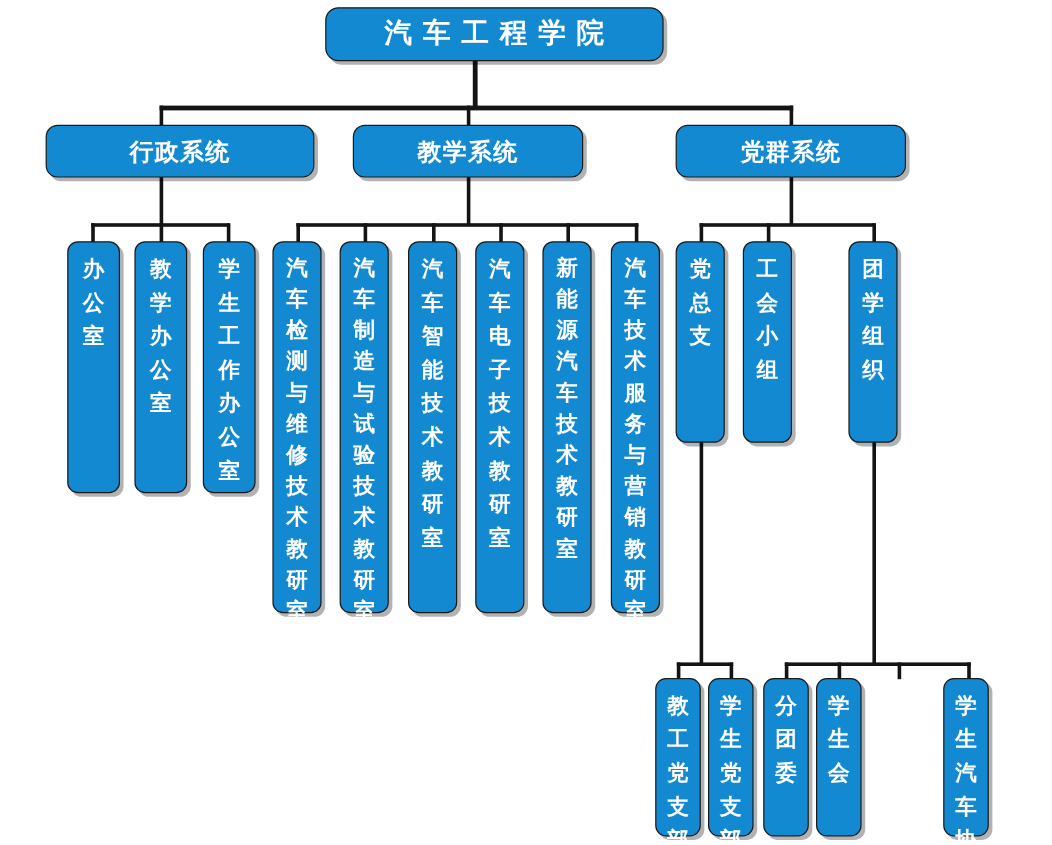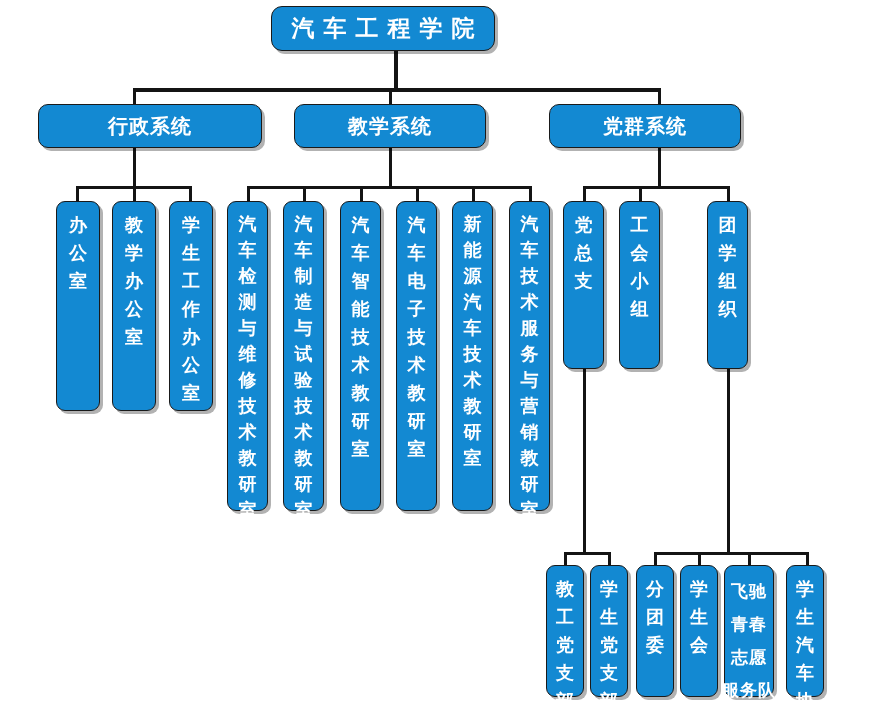--- a/index.html
+++ b/index.html
@@ -117,31 +117,31 @@
   <div class="ln v" style="left:564px;top:552px;height:14px;"></div>
   <div class="ln v" style="left:608px;top:552px;height:14px;"></div>
 
   <div class="ln v" style="left:727px;top:368px;height:186px;"></div>
   <div class="ln h" style="left:654px;top:552px;width:155px;"></div>
   <div class="ln v" style="left:654px;top:552px;height:14px;"></div>
   <div class="ln v" style="left:698px;top:552px;height:14px;"></div>
   <div class="ln v" style="left:748px;top:552px;height:14px;"></div>
   <div class="ln v" style="left:806px;top:552px;height:14px;"></div>
 
-  <div class="node root" style="left:271px;top:6px;width:224px;height:45px;">
+  <div class="node root" style="left:271px;top:6px;width:282px;height:45px;">
     <span>汽车工程学院</span>
   </div>
 
   <div class="node lvl2" style="left:38px;top:104px;width:224px;height:44px;">
     <span>行政系统</span>
   </div>
   <div class="node lvl2" style="left:294px;top:104px;width:192px;height:44px;">
     <span>教学系统</span>
   </div>
-  <div class="node lvl2" style="left:549px;top:104px;width:192px;height:44px;">
+  <div class="node lvl2" style="left:563px;top:104px;width:192px;height:44px;">
     <span>党群系统</span>
   </div>
 
   <div class="node vert" style="left:56px;top:201px;width:44px;height:210px;">
       <span class="ch">办</span>
       <span class="ch">公</span>
       <span class="ch">室</span>
     </div>
   <div class="node vert" style="left:112px;top:201px;width:44px;height:210px;">
       <span class="ch">教</span>
@@ -273,26 +273,20 @@
   <div class="node vert" style="left:636px;top:565px;width:38px;height:132px;">
       <span class="ch">分</span>
       <span class="ch">团</span>
       <span class="ch">委</span>
     </div>
   <div class="node vert" style="left:680px;top:565px;width:38px;height:132px;">
       <span class="ch">学</span>
       <span class="ch">生</span>
       <span class="ch">会</span>
     </div>
-  <div class="node vert wide" style="left:724px;top:565px;width:50px;height:132px;">
-      <span class="ch">飞驰</span>
-      <span class="ch">青春</span>
-      <span class="ch">志愿</span>
-      <span class="ch">服务队</span>
-    </div>
   <div class="node vert" style="left:786px;top:565px;width:38px;height:132px;">
       <span class="ch">学</span>
       <span class="ch">生</span>
       <span class="ch">汽</span>
       <span class="ch">车</span>
       <span class="ch">协</span>
     </div>
 
 </div>
 

